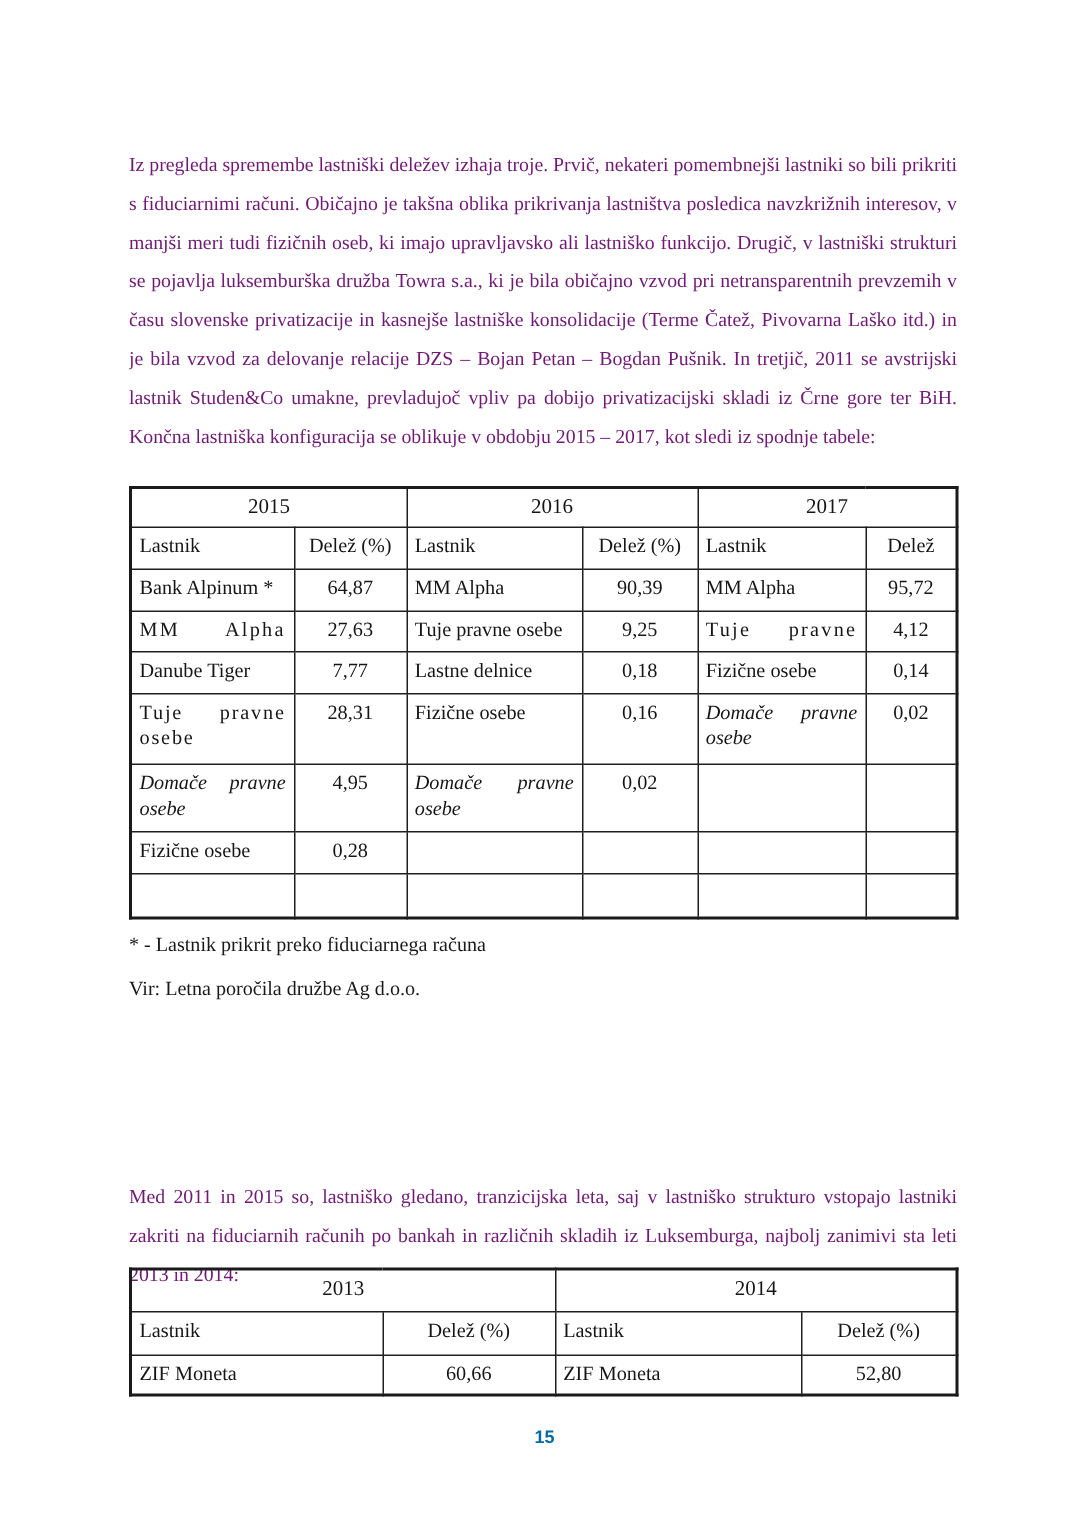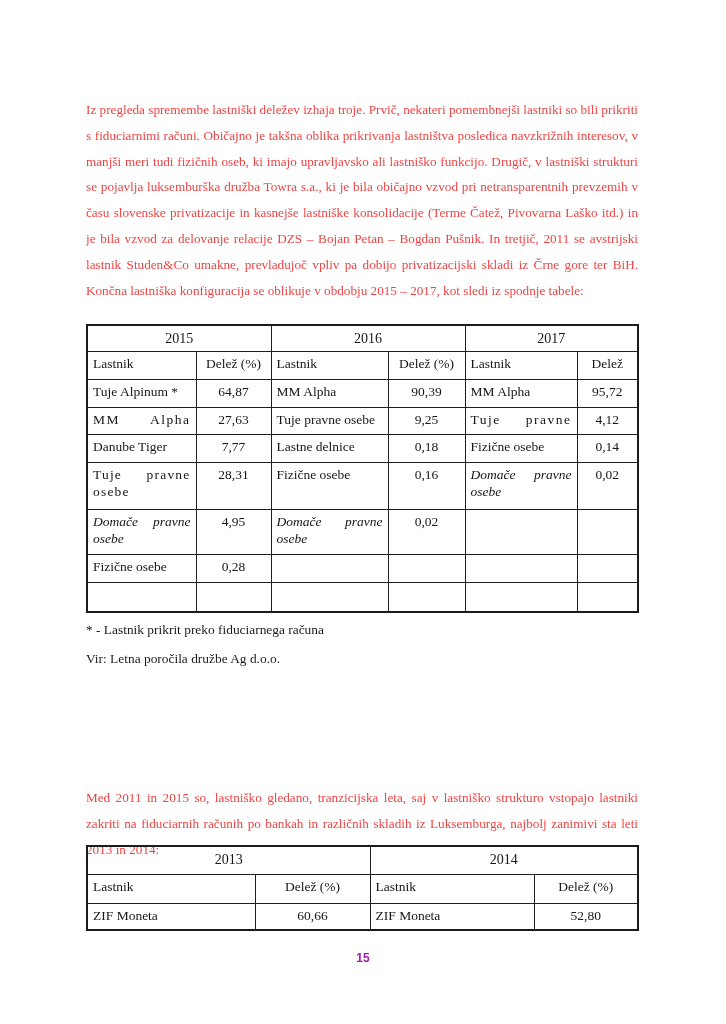--- a/index.html
+++ b/index.html
@@ -14,21 +14,21 @@
     overflow: hidden;
   }
   p { margin: 0; }
   .body {
     position: absolute;
     left: 86px;
     width: 552px;
     font-size: 13.2px;
     line-height: 25.8px;
     text-align: justify;
-    color: #ef4444;
+    color: #701a75;
   }
   #para1 { top: 97px; max-height: 228px; overflow: hidden; }
   #para2 { top: 762px; margin-top: 23px; }
   #footnote { position: absolute; left: 86px; top: 622px; font-size: 13.4px; }
   #source   { position: absolute; left: 86px; top: 651px; font-size: 13.4px; }
 
   table {
     position: absolute;
     left: 86px;
     border-collapse: collapse;
@@ -59,21 +59,21 @@
   td.justify { text-align: justify; font-style: italic; }
   td.justify-ls { text-align: justify; letter-spacing: 1.2px; }
 
   #pagenum {
     position: absolute;
     left: 0; right: 0; top: 951px;
     text-align: center;
     font-family: "Liberation Sans", "DejaVu Sans", sans-serif;
     font-size: 12px;
     font-weight: 700;
-    color: #a21caf;
+    color: #0369a1;
   }
 </style>
 </head>
 <body>
 
 <div class="page">
   <p id="para1" class="body">Iz pregleda spremembe lastniški deležev izhaja troje. Prvič, nekateri pomembnejši lastniki so bili prikriti s fiduciarnimi računi. Običajno je takšna oblika prikrivanja lastništva posledica navzkrižnih interesov, v manjši meri tudi fizičnih oseb, ki imajo upravljavsko ali lastniško funkcijo. Drugič, v lastniški strukturi se pojavlja luksemburška družba Towra s.a., ki je bila običajno vzvod pri netransparentnih prevzemih v času slovenske privatizacije in kasnejše lastniške konsolidacije (Terme Čatež, Pivovarna Laško itd.) in je bila vzvod za delovanje relacije DZS – Bojan Petan – Bogdan Pušnik. In tretjič, 2011 se avstrijski lastnik Studen&amp;Co umakne, prevladujoč vpliv pa dobijo privatizacijski skladi iz Črne gore ter BiH. Končna lastniška konfiguracija se oblikuje v obdobju 2015 – 2017, kot sledi iz spodnje tabele:</p>
 
   <table id="table1">
       <colgroup>
@@ -92,21 +92,21 @@
         </tr>
         <tr style="height: 28px;">
           <td class="hdr-name">Lastnik</td>
           <td class="hdr-num">Delež (%)</td>
           <td class="hdr-name">Lastnik</td>
           <td class="hdr-num">Delež (%)</td>
           <td class="hdr-name">Lastnik</td>
           <td class="hdr-num">Delež</td>
         </tr>
         <tr style="height: 28px;">
-          <td class="owner">Tuje Alpinum *</td>
+          <td class="owner">Bank Alpinum *</td>
           <td class="val">64,87</td>
           <td class="owner">MM Alpha</td>
           <td class="val">90,39</td>
           <td class="owner">MM Alpha</td>
           <td class="val">95,72</td>
         </tr>
         <tr style="height: 27px;">
           <td class="owner stretch">MM Alpha</td>
           <td class="val">27,63</td>
           <td class="owner">Tuje pravne osebe</td>

